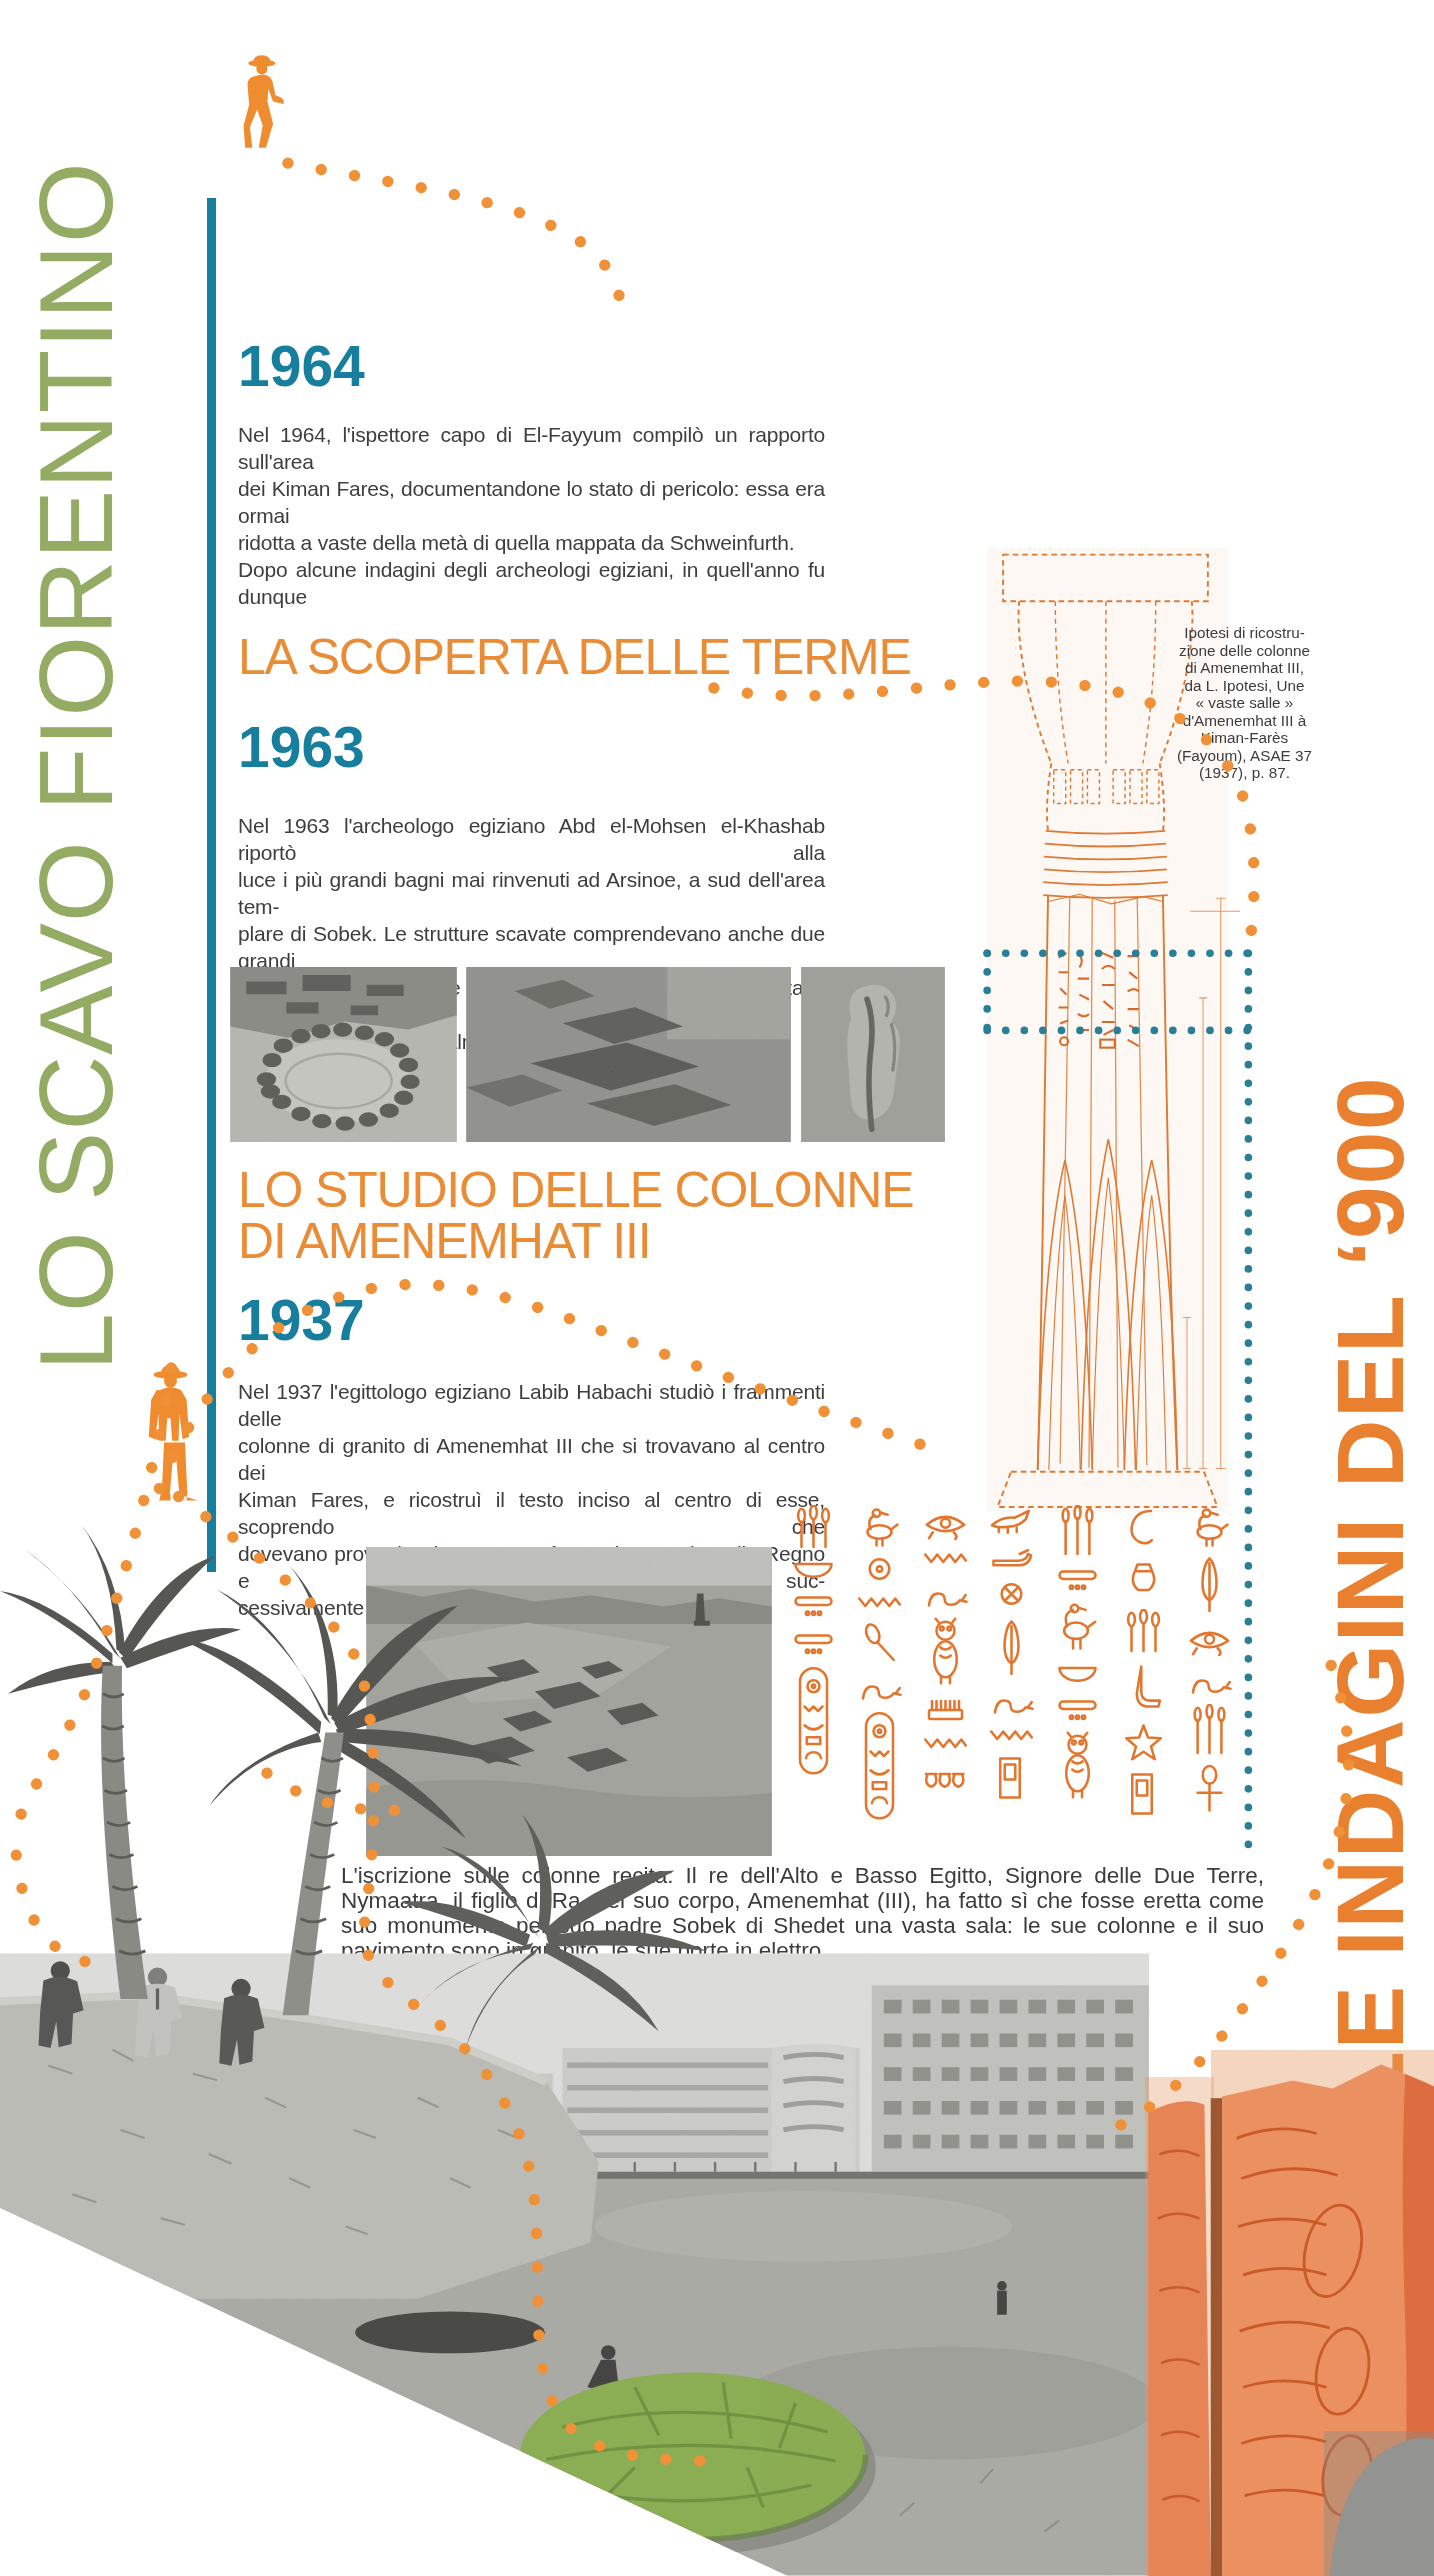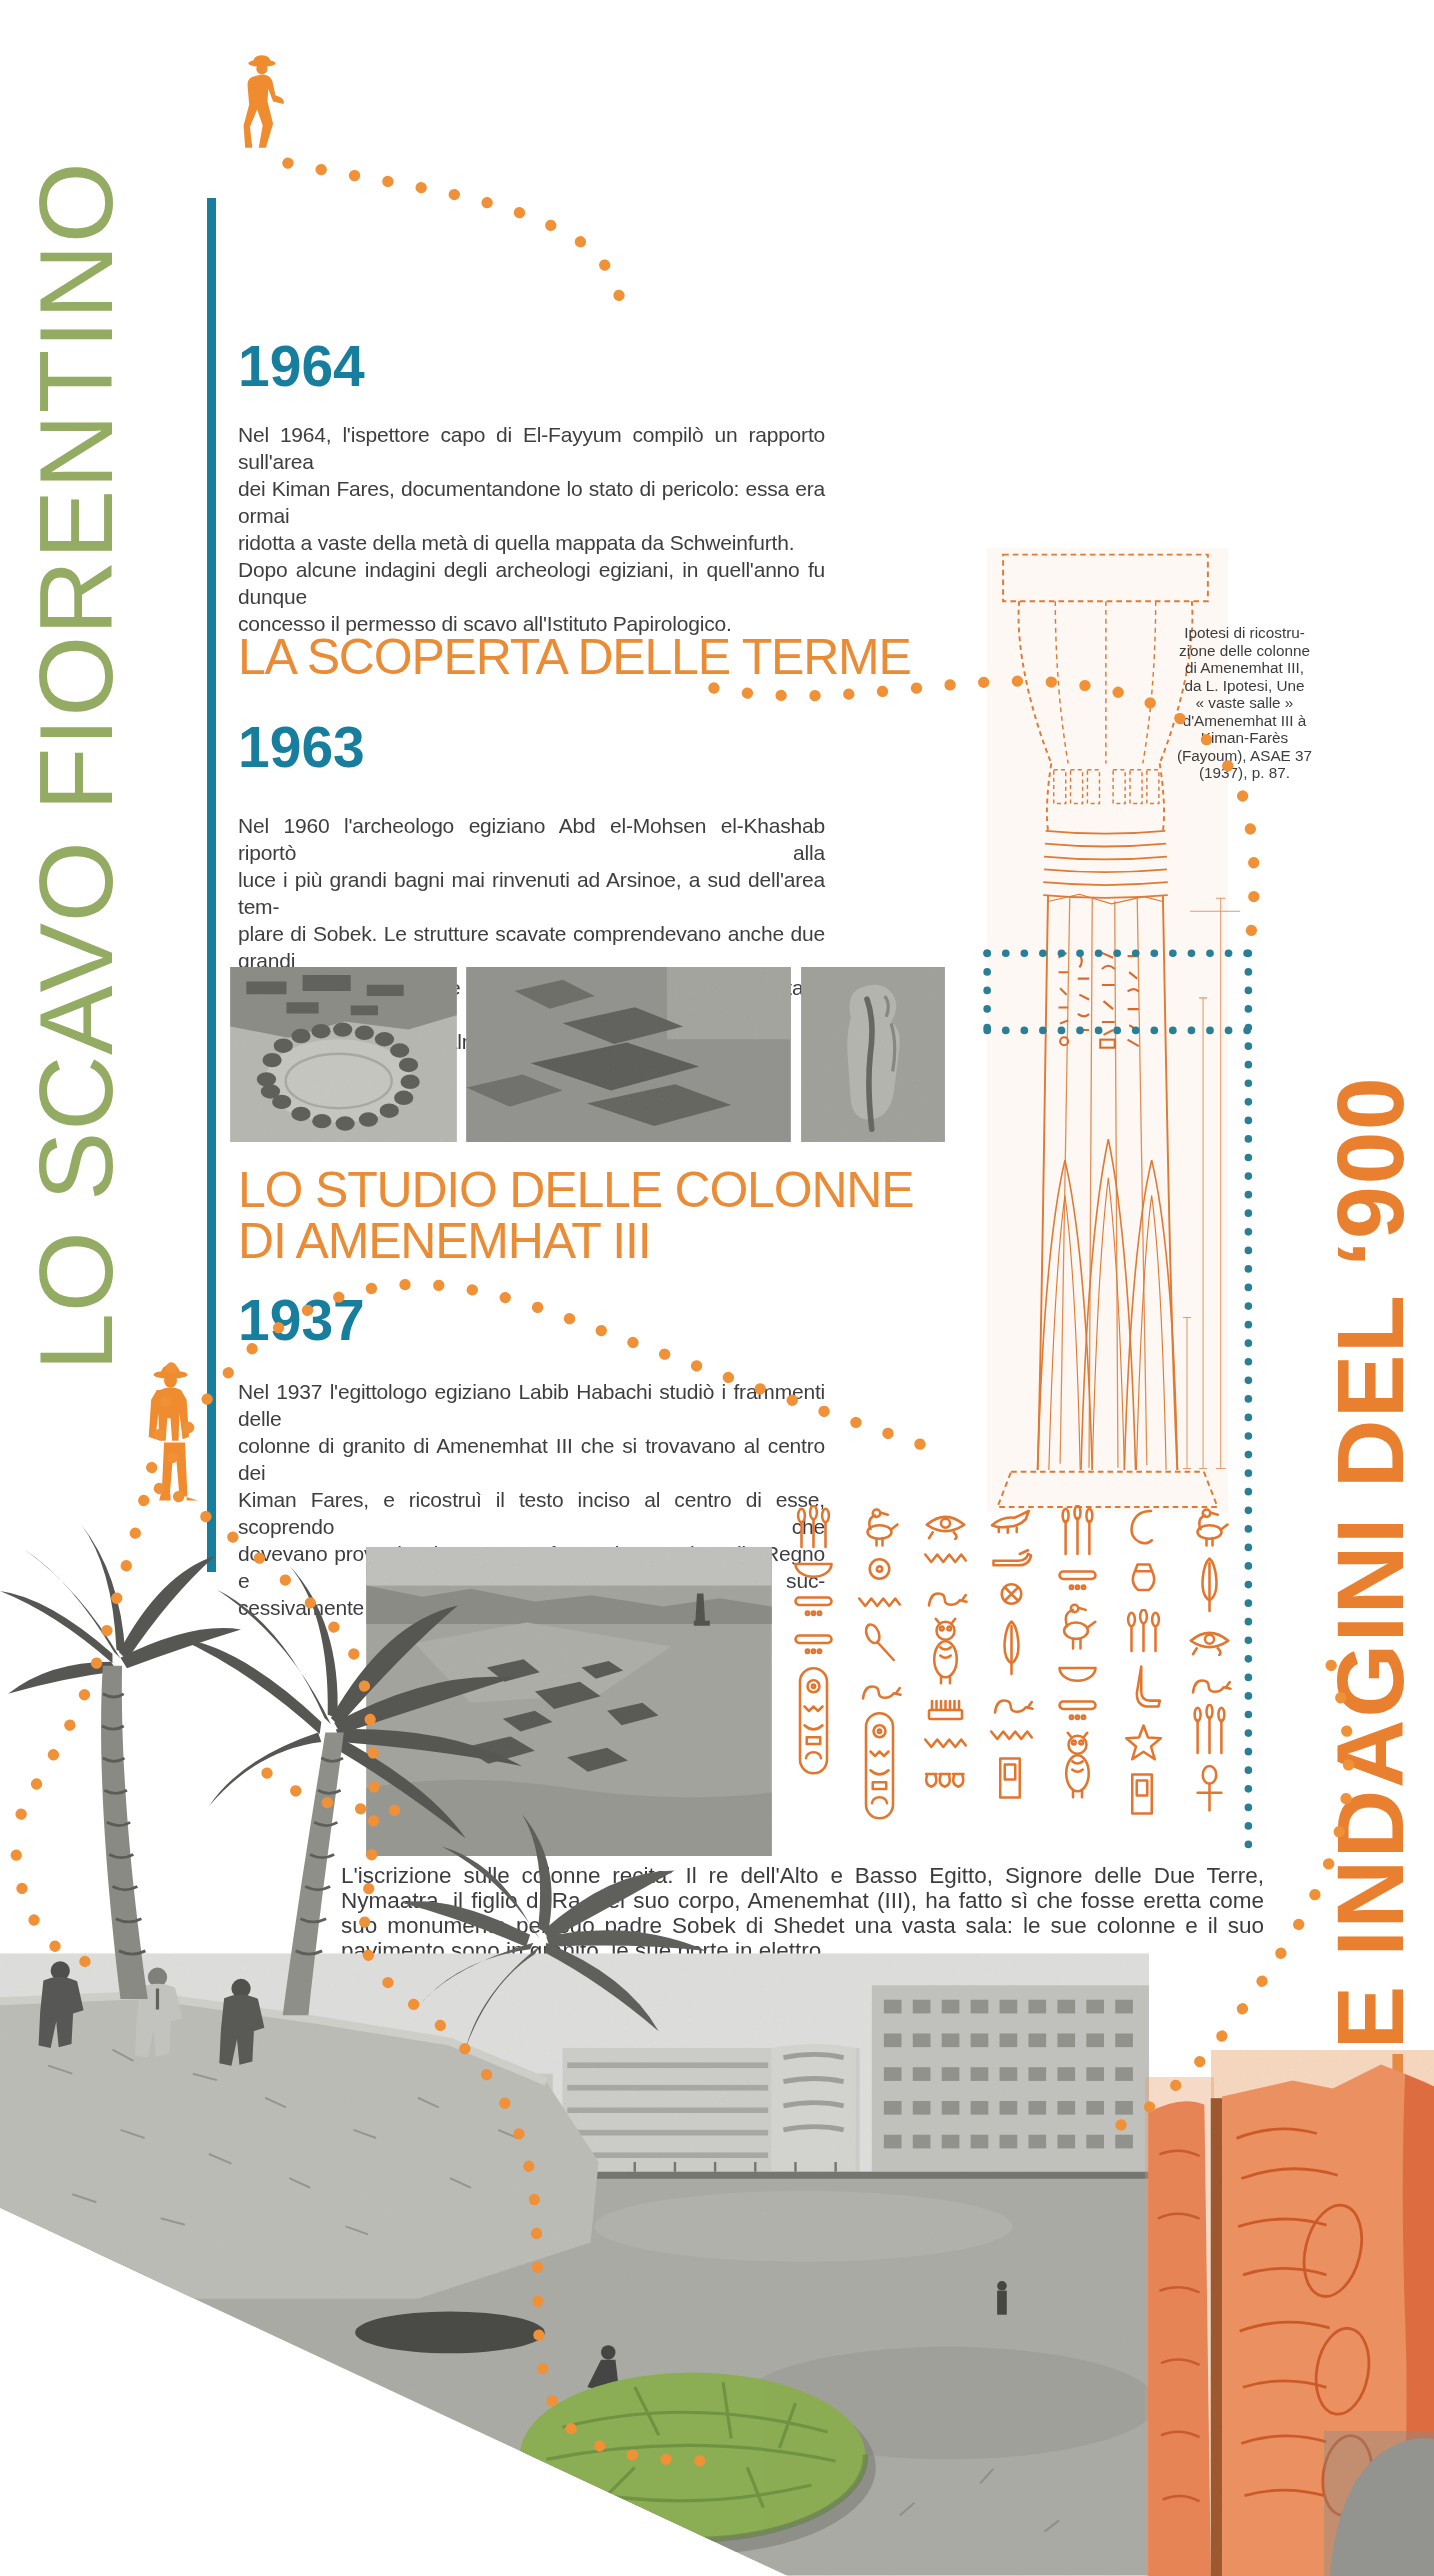--- a/index.html
+++ b/index.html
@@ -189,29 +189,28 @@
 </svg>
 
 <div class="abs sec-title" style="top:227px">
   </div>
 <div class="abs year" style="top:338px">1964</div>
 <div class="abs body-text" style="top:421px">
     <div class="ln j"><span>Nel 1964, l'ispettore capo di El-Fayyum compilò un rapporto sull'area</span></div>
     <div class="ln j"><span>dei Kiman Fares, documentandone lo stato di pericolo: essa era ormai</span></div>
     <div class="ln"><span>ridotta a vaste della metà di quella mappata da Schweinfurth.</span></div>
     <div class="ln j"><span>Dopo alcune indagini degli archeologi egiziani, in quell'anno fu dunque</span></div>
-    <div class="ln"><span>concesso il permesso di scavo all'Istituto Papirologico.</span></div>
   </div>
 
 <div class="abs sec-title" style="top:632px">
     <div class="ln">LA SCOPERTA DELLE TERME</div>
   </div>
 <div class="abs year" style="top:719px">1963</div>
 <div class="abs body-text" style="top:812px">
-    <div class="ln j"><span>Nel 1960 l'archeologo egiziano Abd el-Mohsen el-Khashab riportò alla</span></div>
+    <div class="ln j"><span>Nel 1963 l'archeologo egiziano Abd el-Mohsen el-Khashab riportò alla</span></div>
     <div class="ln j"><span>luce i più grandi bagni mai rinvenuti ad Arsinoe, a sud dell'area tem-</span></div>
     <div class="ln j"><span>plare di Sobek. Le strutture scavate comprendevano anche due grandi</span></div>
     <div class="ln j"><span>sale circolari circondate da 26 vasche ognuna. Tali importanti ritrova-</span></div>
     <div class="ln"><span>menti furono solo parzialmente pubblicati nel 1978.</span></div>
   </div>
 
 <svg class="abs" style="left:230px;top:967px" width="227" height="175" viewBox="0 0 282 218">
   <rect width="282" height="218" fill="#cfcfc9"></rect>
   <path d="M0 0 h282 v60 l-60 18 -80 -10 -70 20 -72 -14 z" fill="#8e8e88"></path>
   <path d="M20 18 h50 v16 h-50z M90 10 h60 v20 h-60z M170 22 h46 v14 h-46z M70 44 h40 v14 h-40z M150 48 h34 v12 h-34z" fill="#4c4c47"></path>

